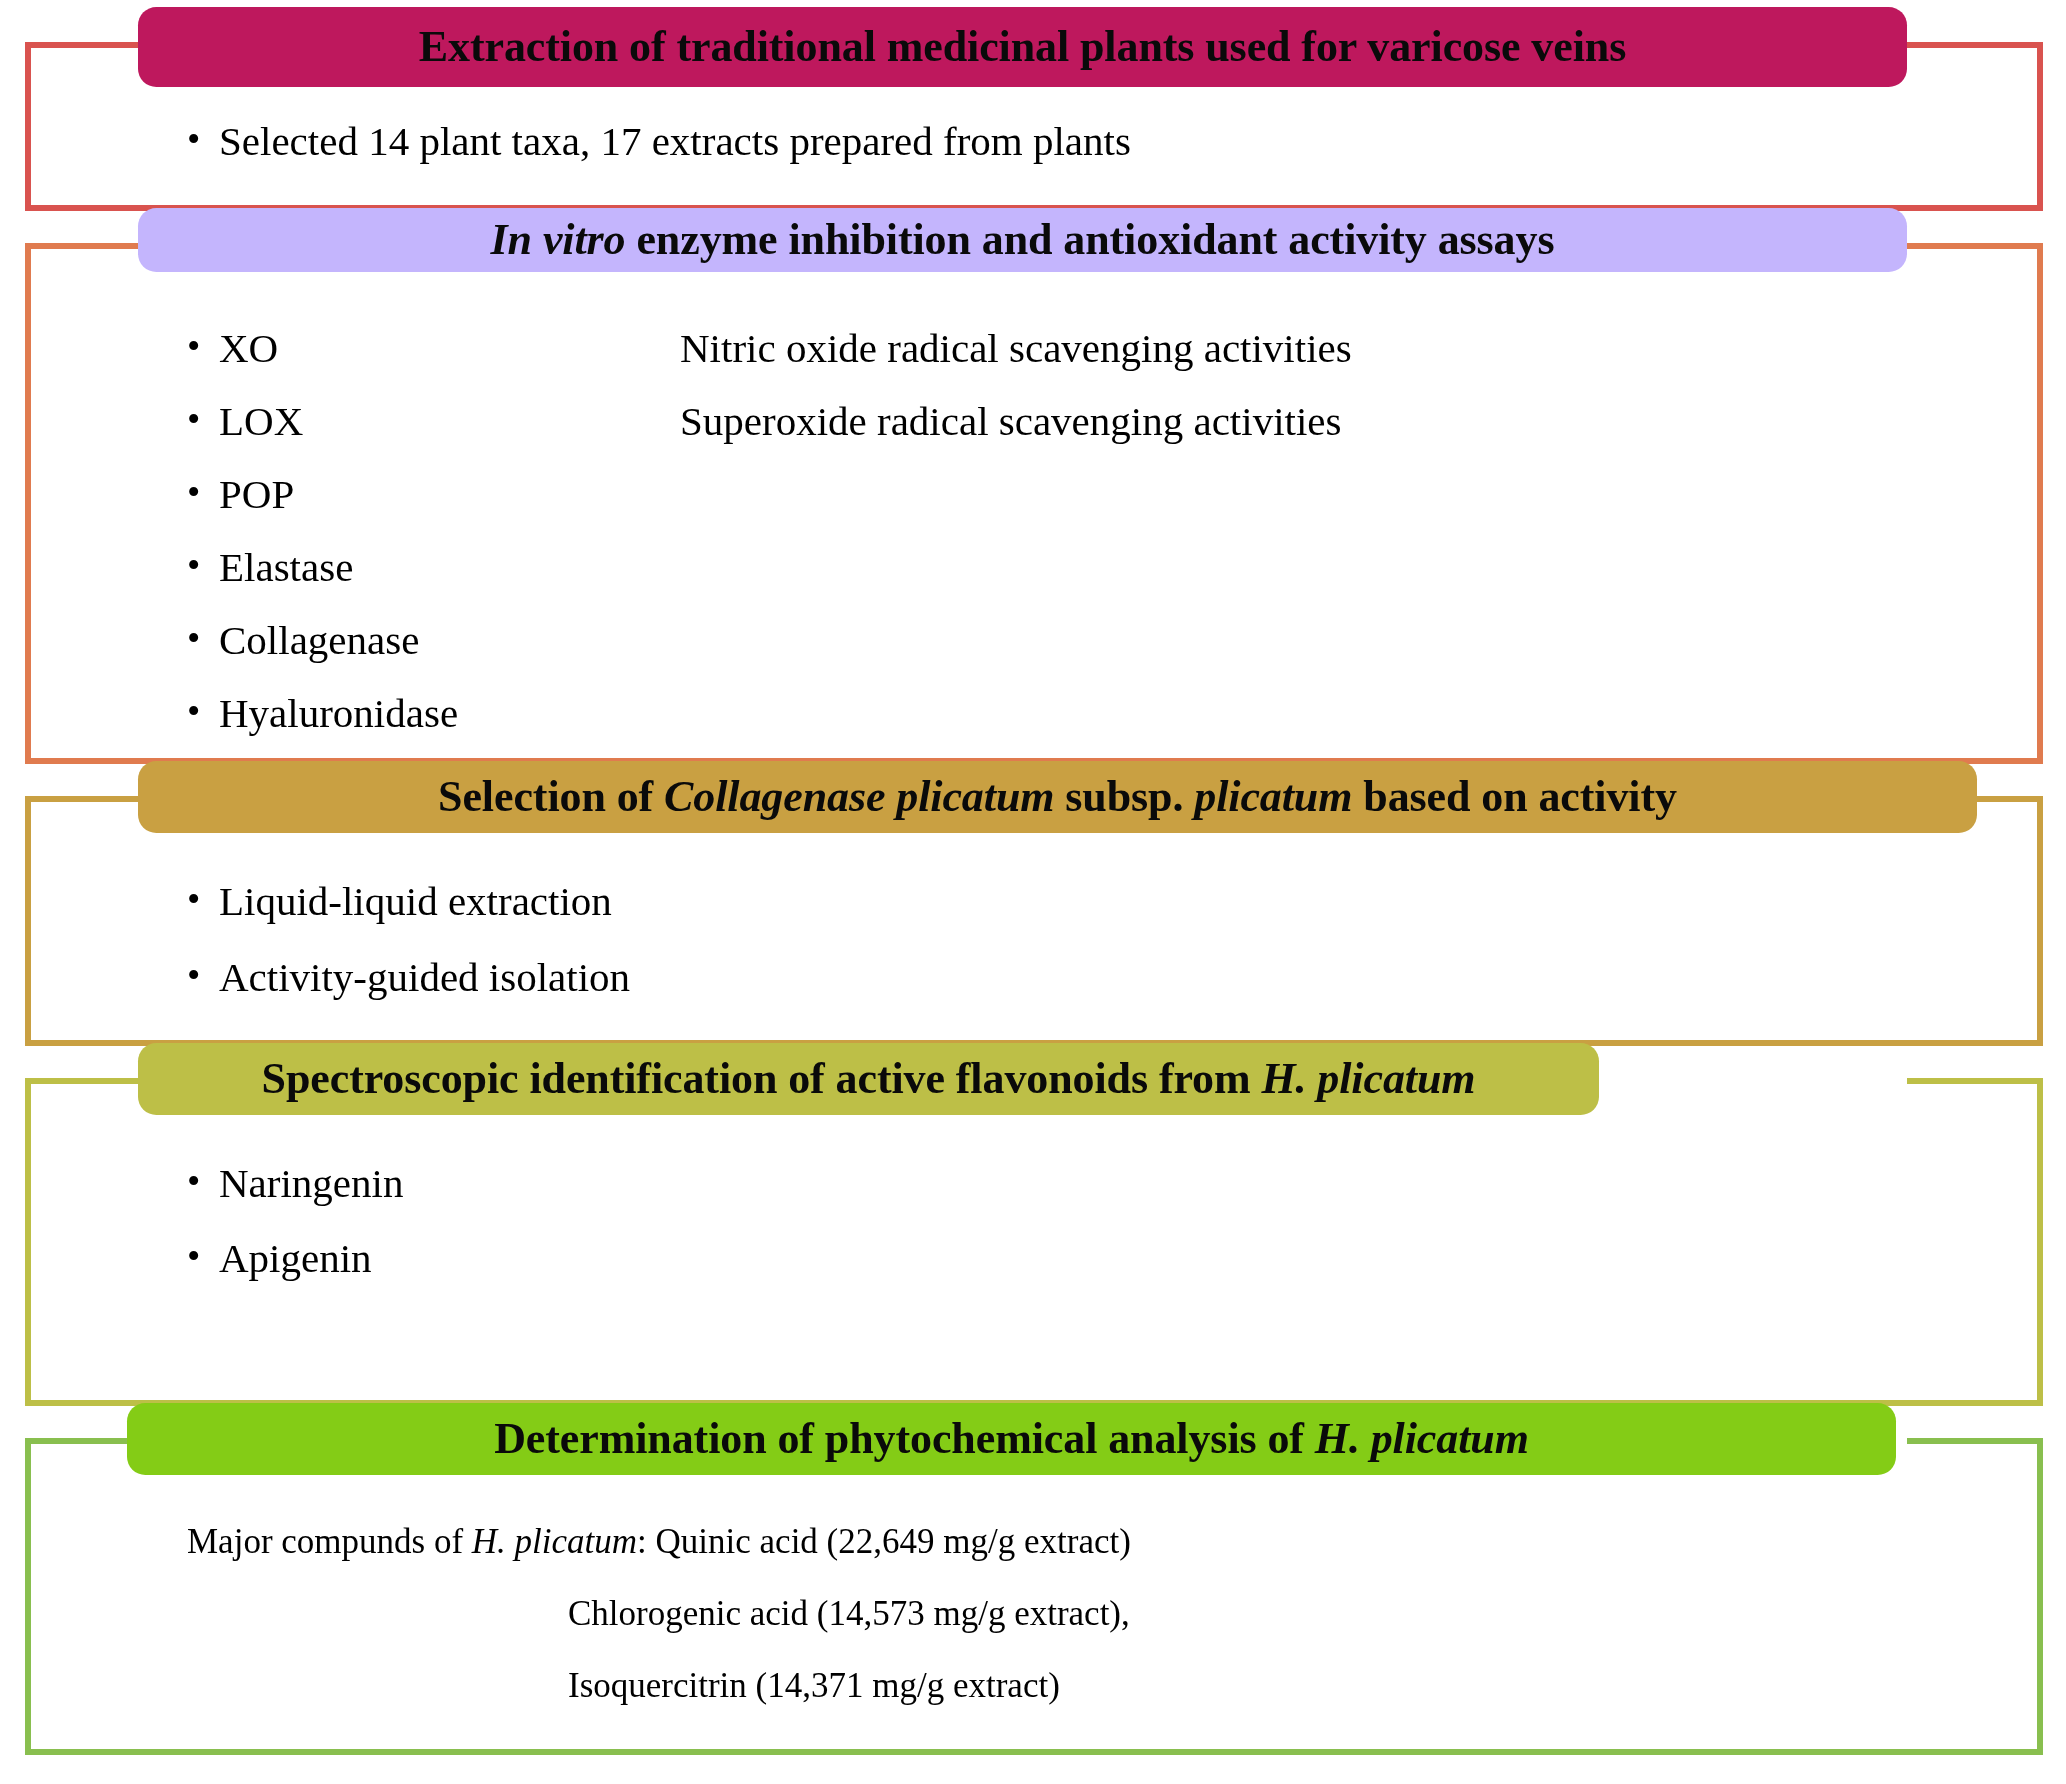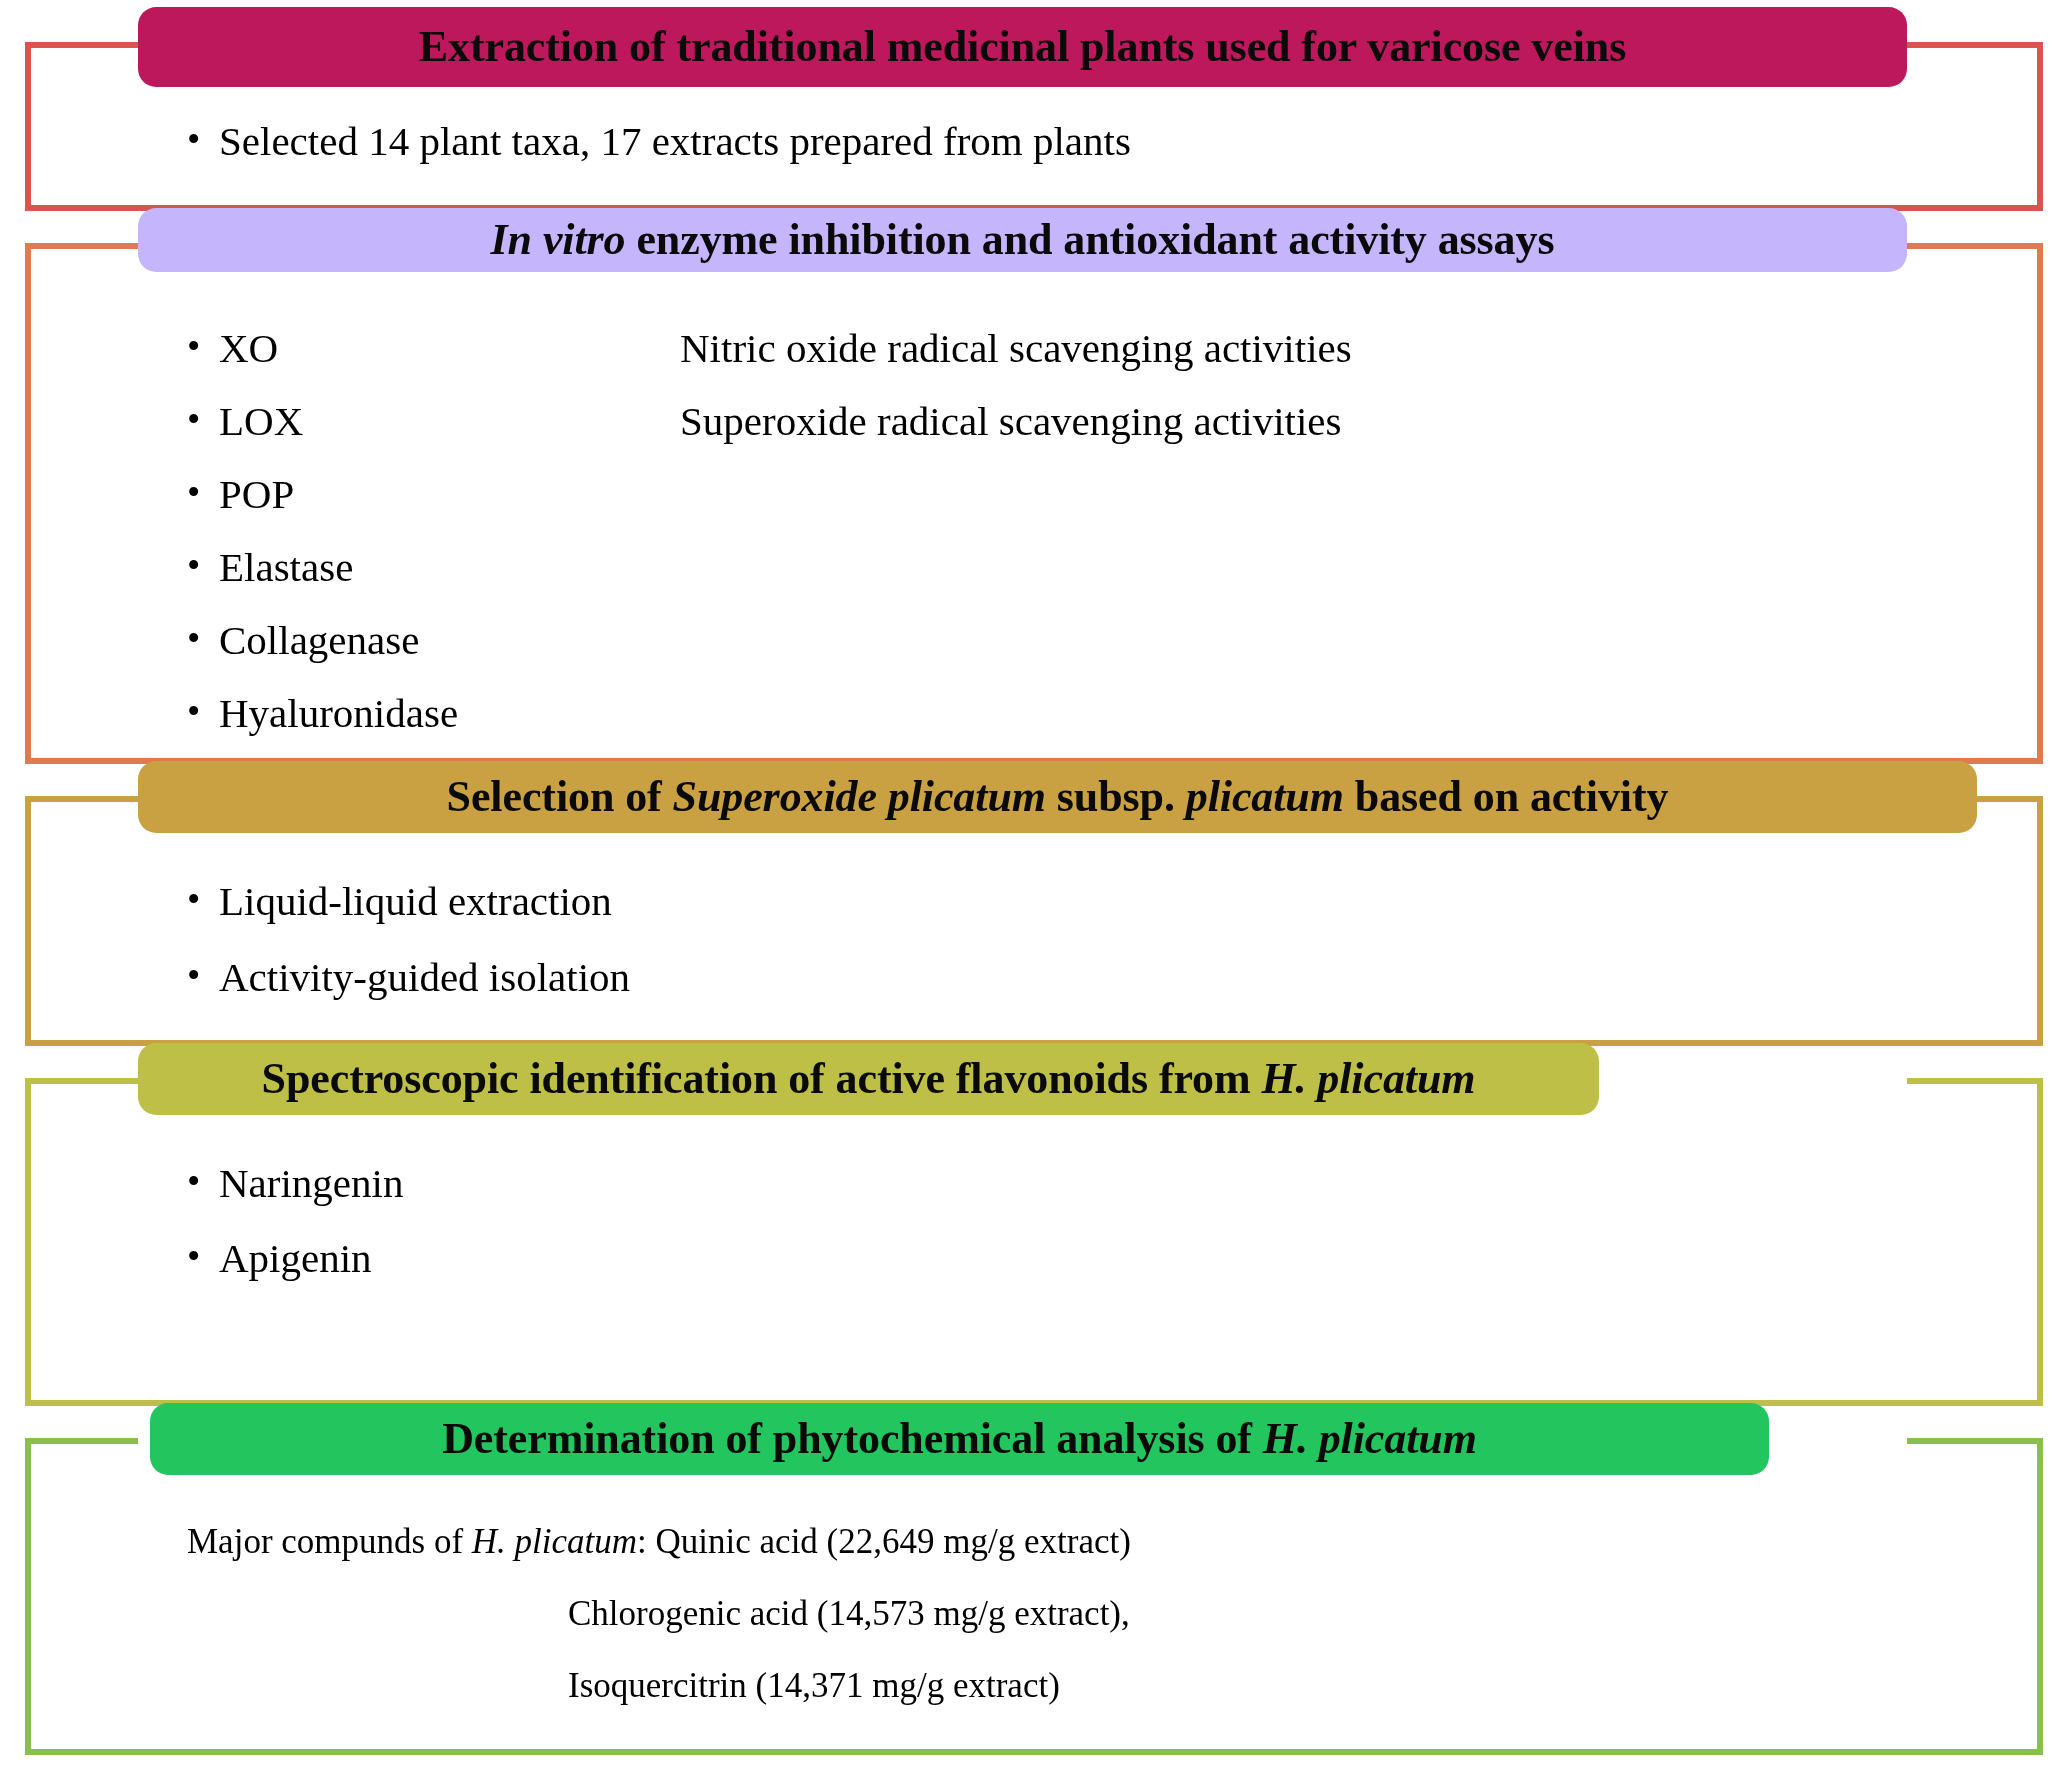--- a/index.html
+++ b/index.html
@@ -183,21 +183,21 @@
         </div>
       </div>
     </div>
   </div>
 
   <div class="stage" style="left:25px; top:796px; width:2018px; height:250px;">
     <div class="stage-frame" style="border-color:#c9a042;"></div>
     <div class="frame-gap" style="left:113px; width:1839px;"></div>
     <div class="stage-header" style="left:113px; top:-35px; width:1839px; height:72px; background:#c9a042;">
       <span class="stage-header-title">
-        <span>Selection of </span><span class="it">Superoxide plicatum</span><span> subsp. </span><span class="it">plicatum</span><span> based on activity</span>
+        <span>Selection of </span><span class="it">Collagenase plicatum</span><span> subsp. </span><span class="it">plicatum</span><span> based on activity</span>
       </span>
     </div>
     <div class="stage-body" style="left:162px; top:85px; width:1804px;">
       <ul class="bullet-list">
         <li class="bullet-item" style="margin-bottom:35px;">Liquid-liquid extraction</li>
         <li class="bullet-item">Activity-guided isolation</li>
       </ul>
     </div>
   </div>
 
@@ -213,21 +213,21 @@
       <ul class="bullet-list">
         <li class="bullet-item" style="margin-bottom:34px;">Naringenin</li>
         <li class="bullet-item" style="margin-bottom:34px;">Apigenin</li>
       </ul>
     </div>
   </div>
 
   <div class="stage" style="left:25px; top:1438px; width:2018px; height:317px;">
     <div class="stage-frame" style="border-color:#89bf4f;"></div>
     <div class="frame-gap" style="left:113px; width:1769px;"></div>
-    <div class="stage-header" style="left:125px; top:-35px; width:1619px; height:72px; background:#22c55e;">
+    <div class="stage-header" style="left:102px; top:-35px; width:1769px; height:72px; background:#84cc16;">
       <span class="stage-header-title">
         <span>Determination of phytochemical analysis of </span><span class="it">H. plicatum</span>
       </span>
     </div>
     <div class="stage-body" style="left:162px; top:86px; width:1846px;">
       <div class="compound-block">
         <div class="compound-line" style="margin-bottom:37px;">
           <span>Major compunds of </span><span class="it">H. plicatum</span><span>: Quinic acid (22,649 mg/g extract)</span>
         </div>
         <div class="compound-line compound-indent" style="margin-bottom:37px;">Chlorogenic acid (14,573 mg/g extract),</div>

